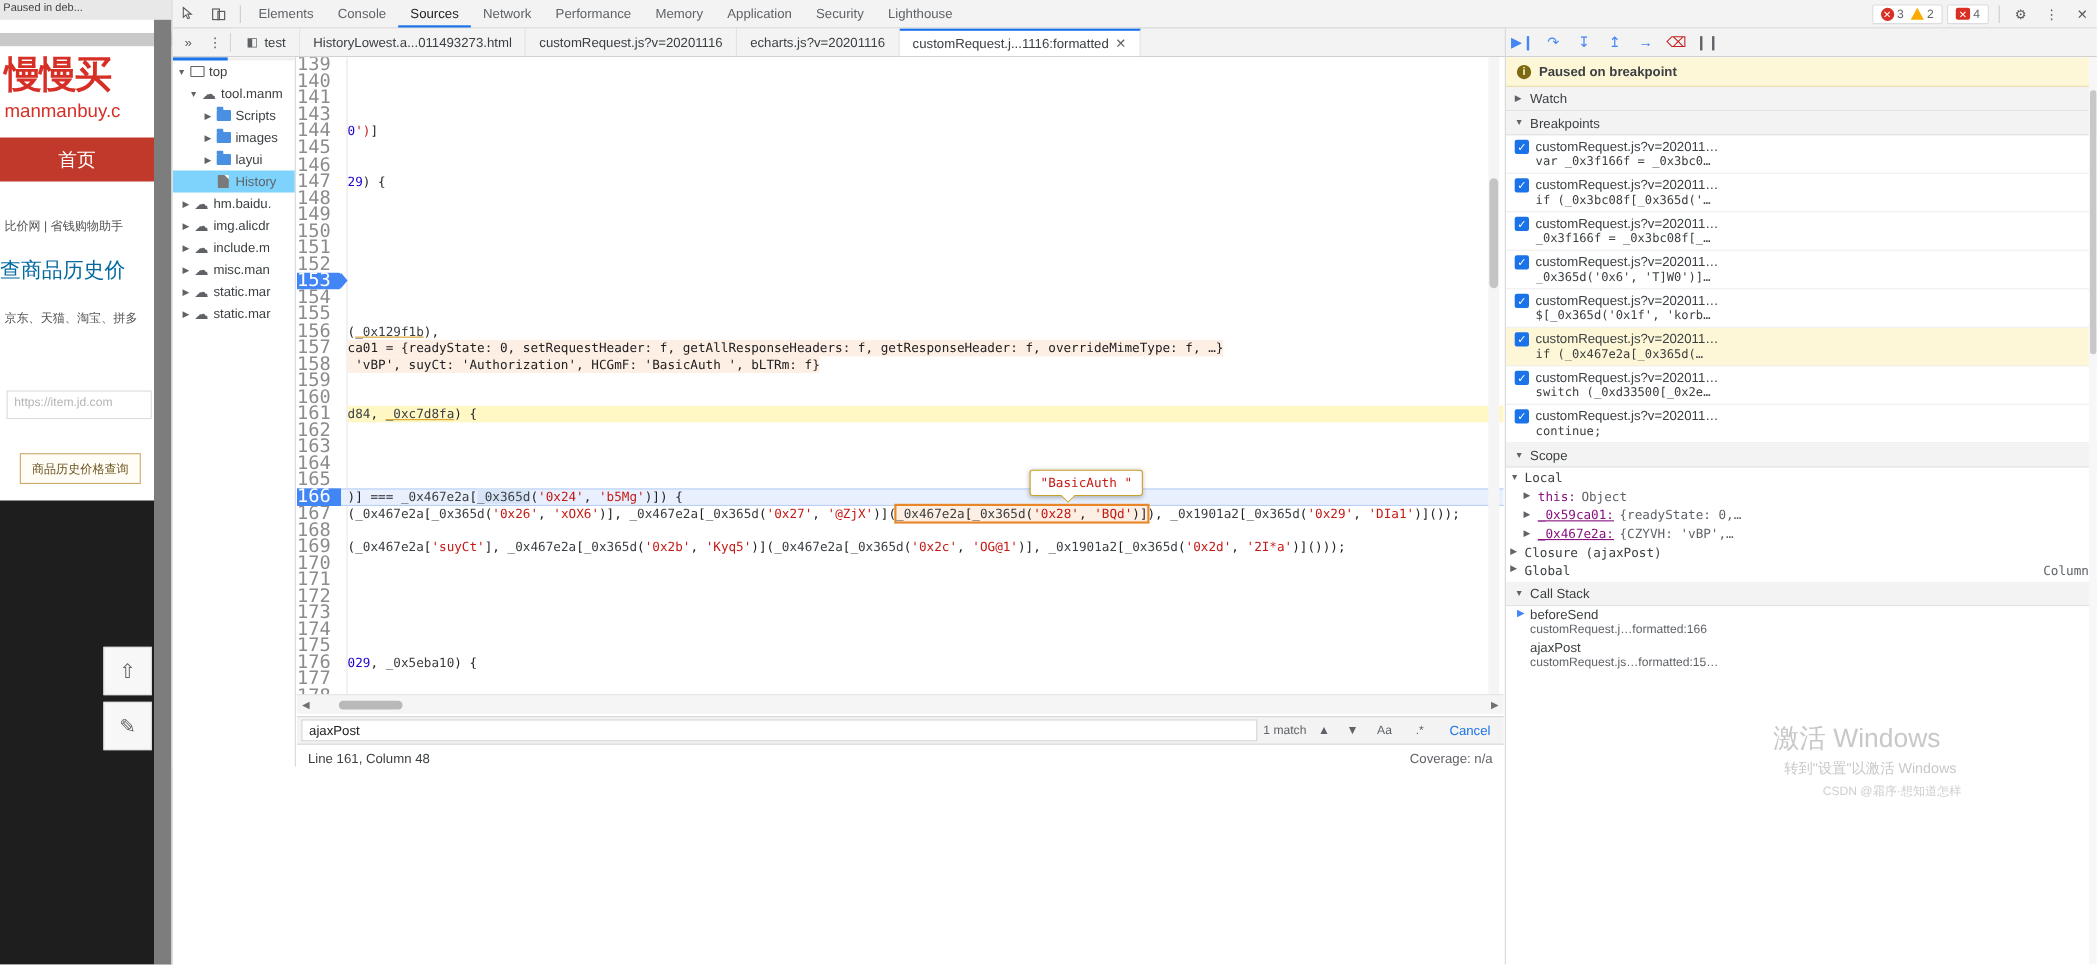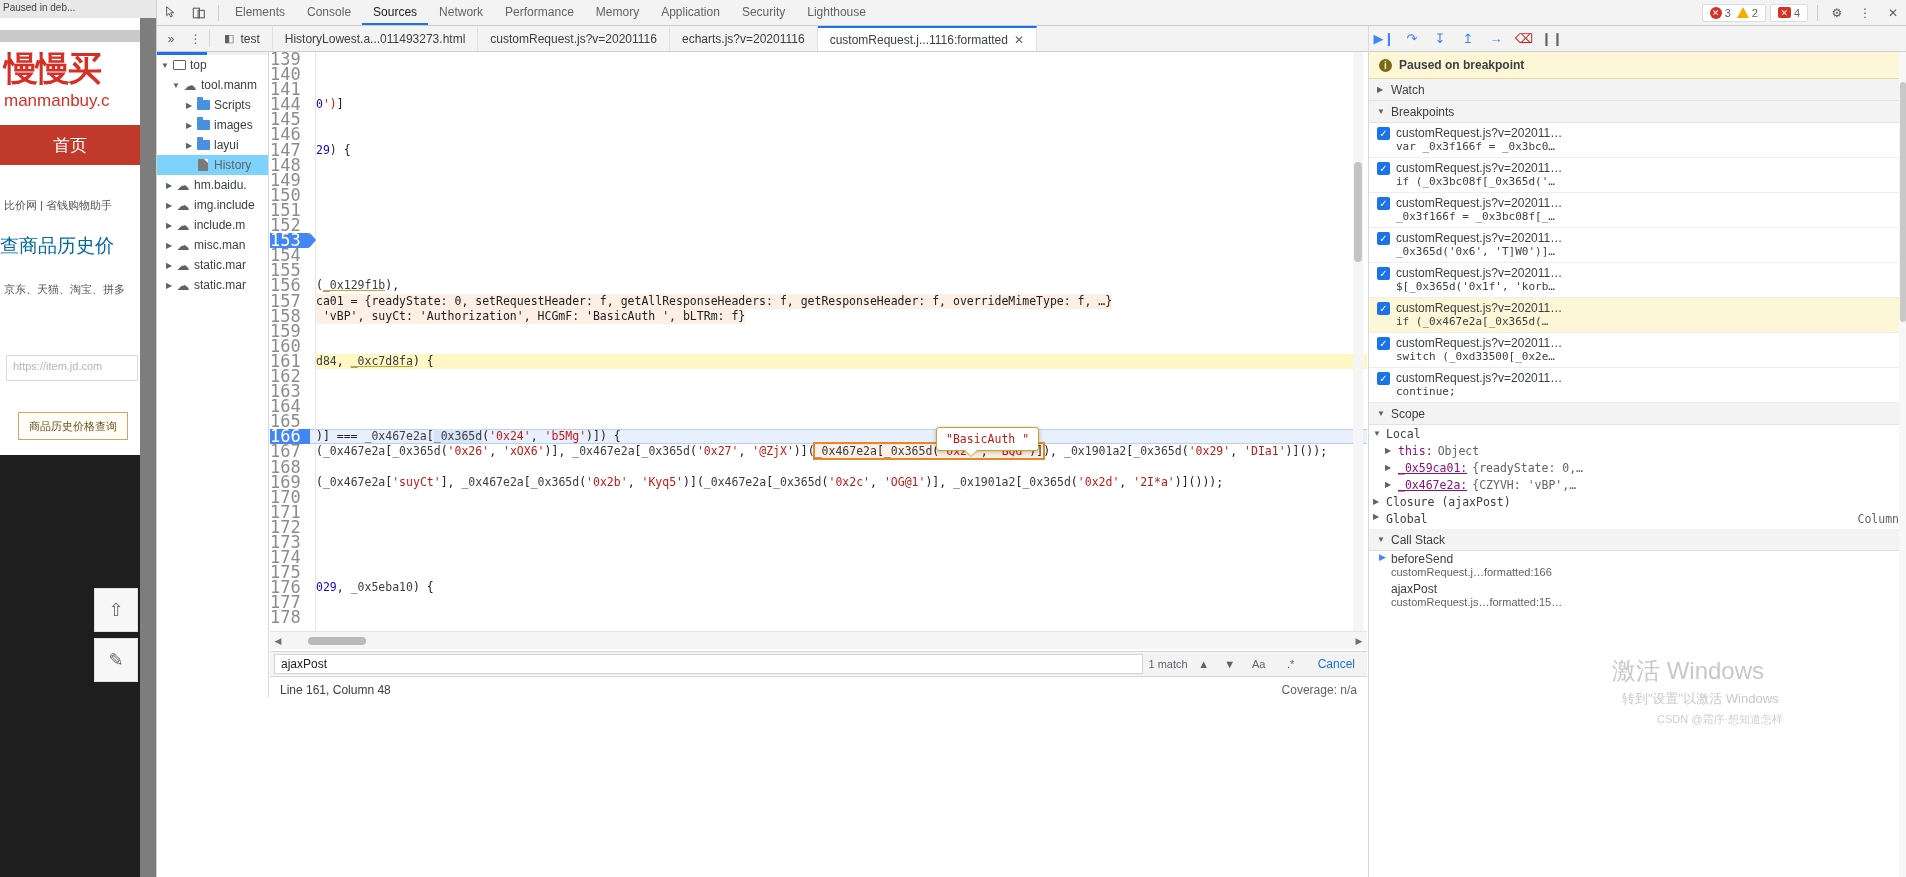--- a/index.html
+++ b/index.html
@@ -477,21 +477,21 @@
             <span class="cloud-ico">☁</span>
           </span>
         <span class="tree-label">hm.baidu.</span>
       </div>
 
       <div class="tree-row" style="padding-left:6px">
         <span class="tw">▶</span>
         <span class="t-ico">
             <span class="cloud-ico">☁</span>
           </span>
-        <span class="tree-label">img.include</span>
+        <span class="tree-label">img.alicdr</span>
       </div>
 
       <div class="tree-row" style="padding-left:6px">
         <span class="tw">▶</span>
         <span class="t-ico">
             <span class="cloud-ico">☁</span>
           </span>
         <span class="tree-label">include.m</span>
       </div>
 
@@ -519,20 +519,21 @@
         <span class="tree-label">static.mar</span>
       </div>
     </div>
 
     <div class="editor">
       <div class="gutter-rule"></div>
 
       <div class="code-line"><span class="ln">139</span><span class="ctext"></span></div>
       <div class="code-line"><span class="ln">140</span><span class="ctext"></span></div>
       <div class="code-line"><span class="ln">141</span><span class="ctext"></span></div>
+      <div class="code-line"><span class="ln">143</span><span class="ctext"></span></div>
       <div class="code-line"><span class="ln">144</span><span class="ctext"><span class="tok-num">0</span><span class="tok-str">')</span>]</span></div>
       <div class="code-line"><span class="ln">145</span><span class="ctext"></span></div>
       <div class="code-line"><span class="ln">146</span><span class="ctext"></span></div>
       <div class="code-line"><span class="ln">147</span><span class="ctext"><span class="tok-num">29</span>) {</span></div>
       <div class="code-line"><span class="ln">148</span><span class="ctext"></span></div>
       <div class="code-line"><span class="ln">149</span><span class="ctext"></span></div>
       <div class="code-line"><span class="ln">150</span><span class="ctext"></span></div>
       <div class="code-line"><span class="ln">151</span><span class="ctext"></span></div>
       <div class="code-line"><span class="ln">152</span><span class="ctext"></span></div>
       <div class="code-line bp"><span class="ln">153</span><span class="ctext"></span></div>

